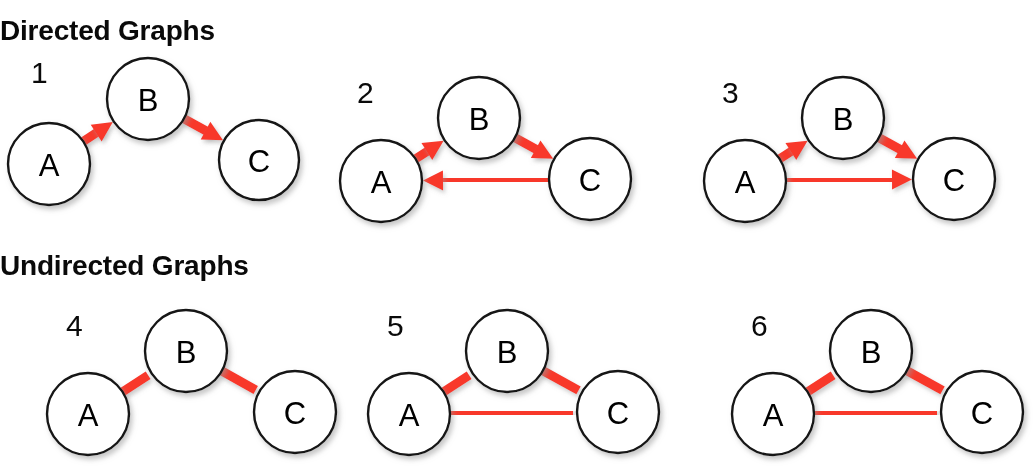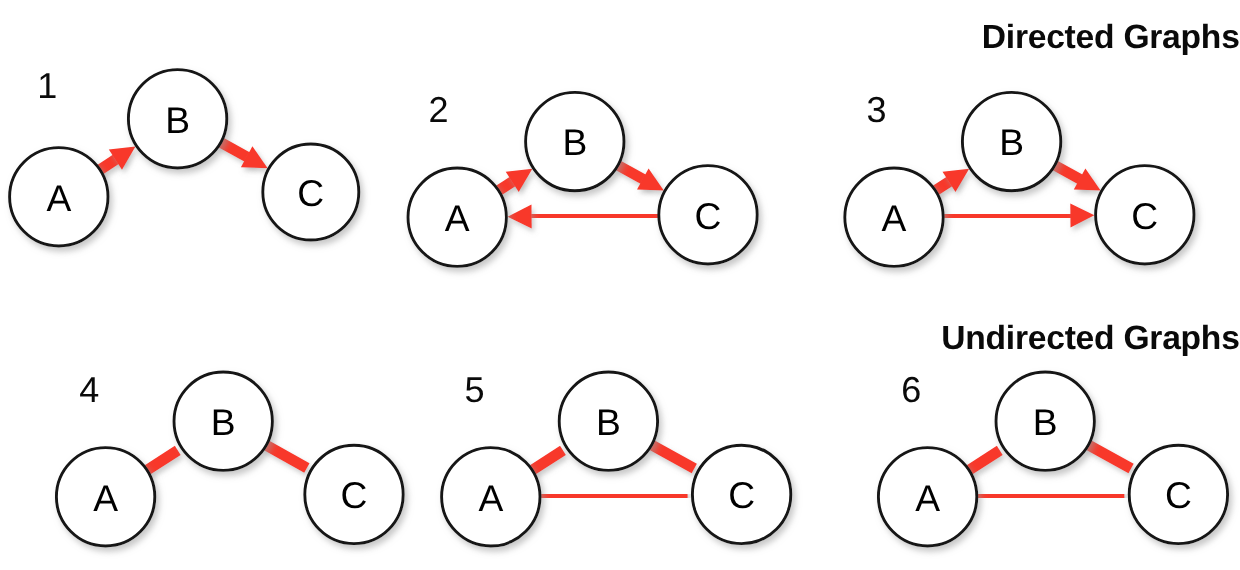--- a/index.html
+++ b/index.html
@@ -22,26 +22,26 @@
     height: 475px;
   }
   .section-title {
     position: absolute;
     font-family: "Liberation Sans", sans-serif;
     font-weight: bold;
     font-size: 28px;
     letter-spacing: -0.2px;
     color: #0a0a0a;
     white-space: nowrap;
-    text-align: right;
+    text-align: left;
     width: 100%;
     left: 0;
   }
   #title-directed { top: 15px; }
-  #title-undirected { top: 250px; margin-top: 16px; }
+  #title-undirected { top: 250px; }
 
   .graph-number {
     position: absolute;
     font-family: "Liberation Sans", sans-serif;
     font-size: 30px;
     font-weight: normal;
     color: #0a0a0a;
     line-height: 1;
   }
   svg.graph-layer {

